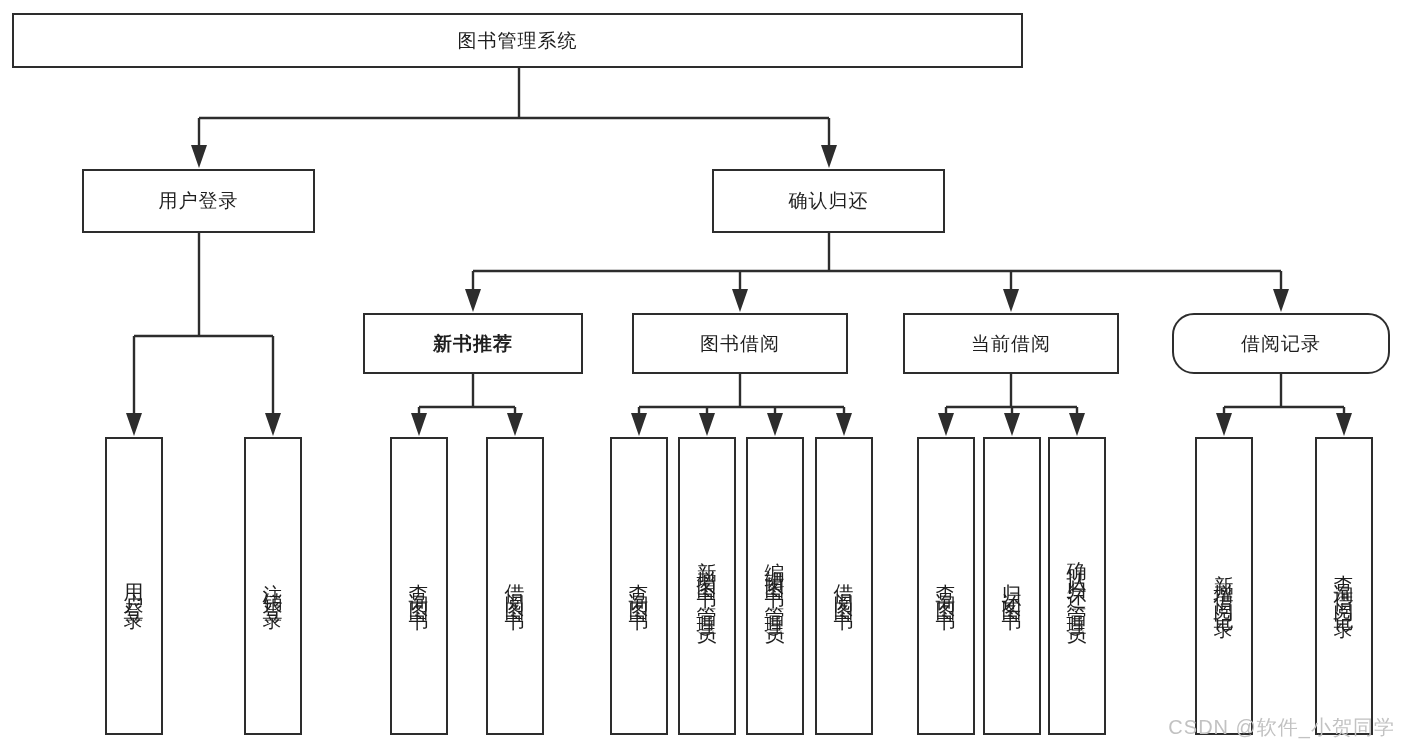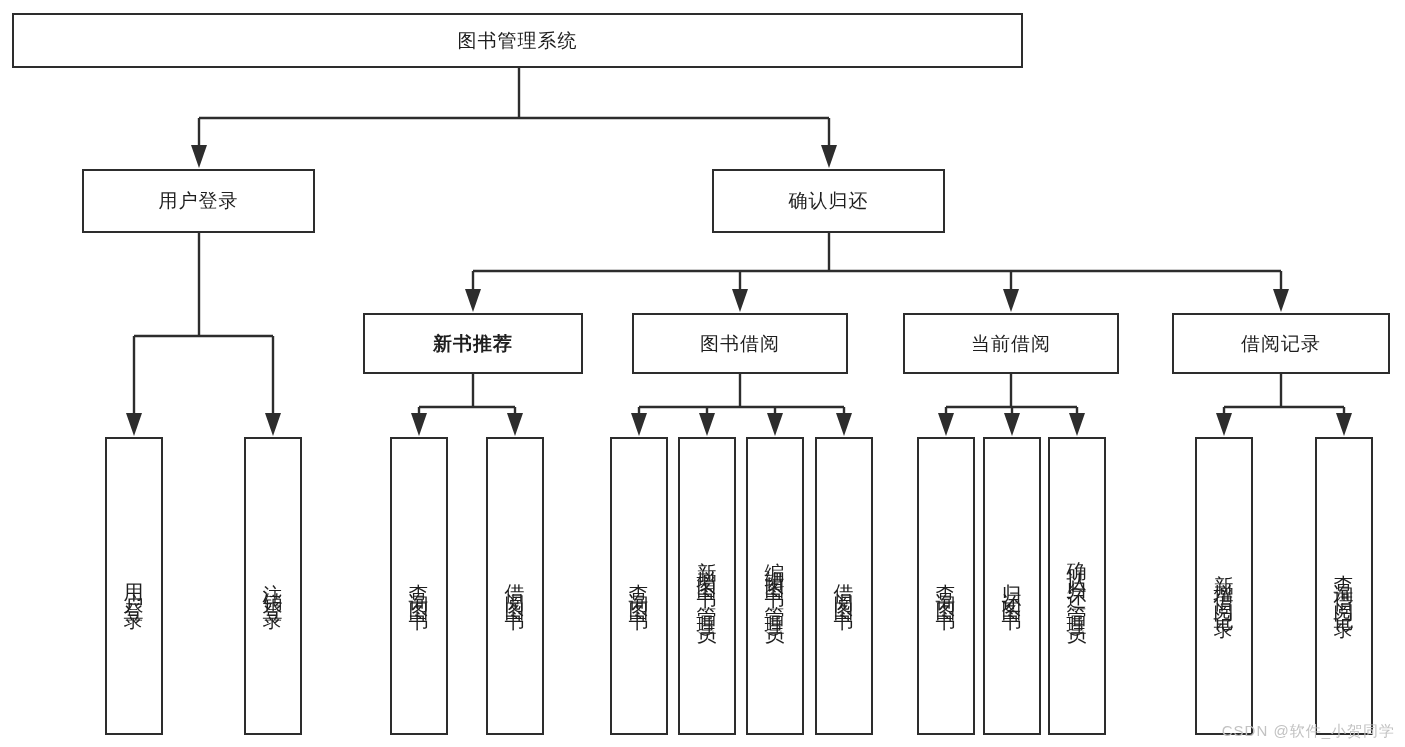--- a/index.html
+++ b/index.html
@@ -28,21 +28,21 @@
     text-orientation:mixed;
     font-size:20px;
     line-height:1;
     letter-spacing:9px;
     white-space:nowrap;
   }
   #watermark{
     position:absolute;
     right:10px;
     bottom:6px;
-    font-size:15px;
+    font-size:20px;
     color:#c2c2c2;
     letter-spacing:1px;
   }
 </style>
 </head>
 <body>
 
 <div id="canvas">
 
   <svg id="wires" viewBox="0 0 1405 747" xmlns="http://www.w3.org/2000/svg">
@@ -127,21 +127,21 @@
 
   <div class="node hnode" style="left:363px;top:313px;width:220px;height:61px;font-weight:bold;">
     <span>新书推荐</span>
   </div>
   <div class="node hnode" style="left:632px;top:313px;width:216px;height:61px;">
     <span>图书借阅</span>
   </div>
   <div class="node hnode" style="left:903px;top:313px;width:216px;height:61px;">
     <span>当前借阅</span>
   </div>
-  <div class="node hnode" style="left:1172px;top:313px;width:218px;height:61px;">
+  <div class="node hnode" style="left:1172px;top:313px;width:218px;height:61px;border-radius:22px;">
     <span>借阅记录</span>
   </div>
 
   <div class="node vnode" style="left:105px;">
     <span>用户登录</span>
   </div>
   <div class="node vnode" style="left:244px;">
     <span>注销登录</span>
   </div>
 

